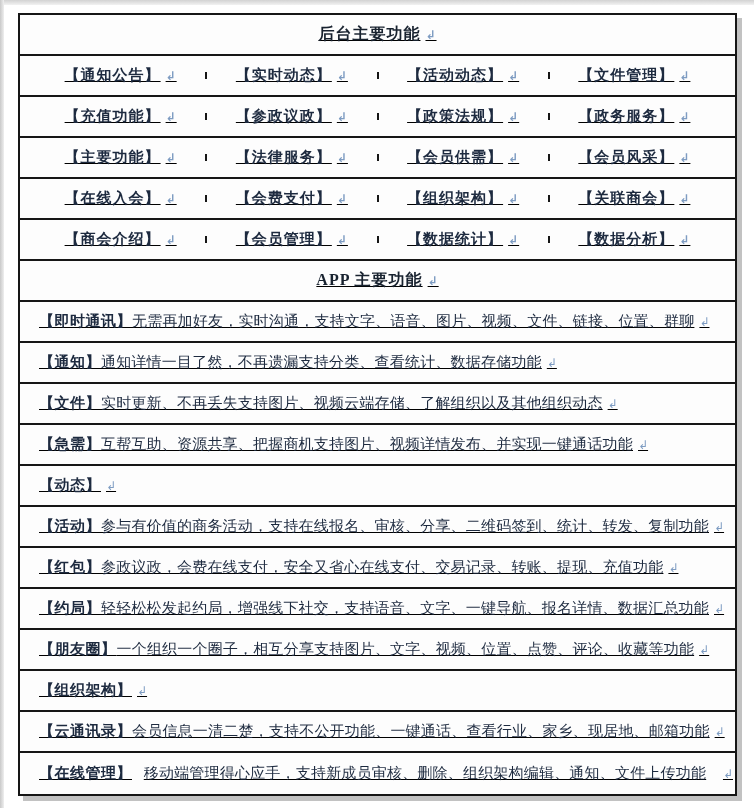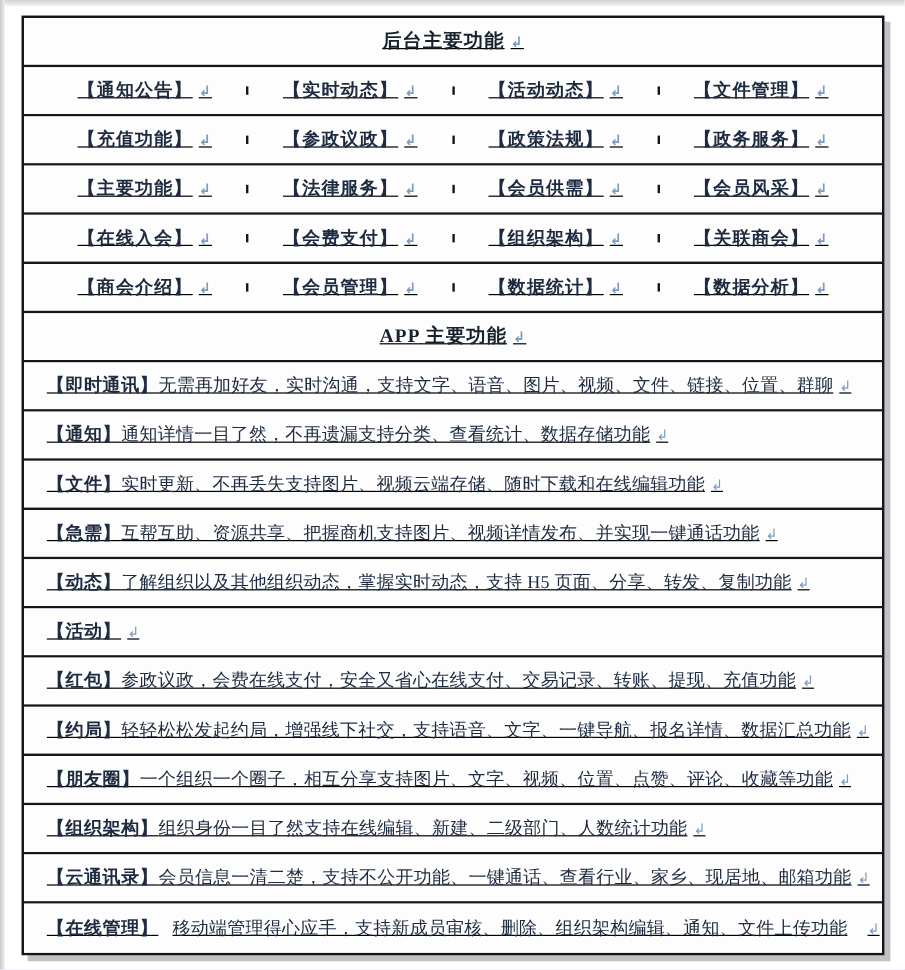--- a/index.html
+++ b/index.html
@@ -204,55 +204,54 @@
           <span class="feature-desc">无需再加好友，实时沟通，支持文字、语音、图片、视频、文件、链接、位置、群聊</span>
           <span class="pmark">↲</span>
         </div>
         <div class="row feature-row">
           <span class="feature-label">【通知】</span>
           <span class="feature-desc">通知详情一目了然，不再遗漏支持分类、查看统计、数据存储功能</span>
           <span class="pmark">↲</span>
         </div>
         <div class="row feature-row">
           <span class="feature-label">【文件】</span>
-          <span class="feature-desc">实时更新、不再丢失支持图片、视频云端存储、随时下载和在线编辑功能</span>
+          <span class="feature-desc">实时更新、不再丢失支持图片、视频云端存储、了解组织以及其他组织动态</span>
           <span class="pmark">↲</span>
         </div>
         <div class="row feature-row">
           <span class="feature-label">【急需】</span>
           <span class="feature-desc">互帮互助、资源共享、把握商机支持图片、视频详情发布、并实现一键通话功能</span>
           <span class="pmark">↲</span>
         </div>
         <div class="row feature-row">
           <span class="feature-label">【动态】</span>
-          <span class="feature-desc">了解组织以及其他组织动态，掌握实时动态，支持 H5 页面、分享、转发、复制功能</span>
           <span class="pmark">↲</span>
         </div>
         <div class="row feature-row">
           <span class="feature-label">【活动】</span>
+          <span class="feature-desc">参与有价值的商务活动，支持在线报名、审核、分享、二维码签到、统计、转发、复制功能</span>
           <span class="pmark">↲</span>
         </div>
         <div class="row feature-row">
           <span class="feature-label">【红包】</span>
           <span class="feature-desc">参政议政，会费在线支付，安全又省心在线支付、交易记录、转账、提现、充值功能</span>
           <span class="pmark">↲</span>
         </div>
         <div class="row feature-row">
           <span class="feature-label">【约局】</span>
           <span class="feature-desc">轻轻松松发起约局，增强线下社交，支持语音、文字、一键导航、报名详情、数据汇总功能</span>
           <span class="pmark">↲</span>
         </div>
         <div class="row feature-row">
           <span class="feature-label">【朋友圈】</span>
           <span class="feature-desc">一个组织一个圈子，相互分享支持图片、文字、视频、位置、点赞、评论、收藏等功能</span>
           <span class="pmark">↲</span>
         </div>
         <div class="row feature-row">
           <span class="feature-label">【组织架构】</span>
-          <span class="feature-desc">组织身份一目了然支持在线编辑、新建、二级部门、人数统计功能</span>
           <span class="pmark">↲</span>
         </div>
         <div class="row feature-row">
           <span class="feature-label">【云通讯录】</span>
           <span class="feature-desc">会员信息一清二楚，支持不公开功能、一键通话、查看行业、家乡、现居地、邮箱功能</span>
           <span class="pmark">↲</span>
         </div>
         <div class="row feature-row">
           <span class="feature-label">【在线管理】</span>
           <span class="feature-desc">移动端管理得心应手，支持新成员审核、删除、组织架构编辑、通知、文件上传功能</span>

